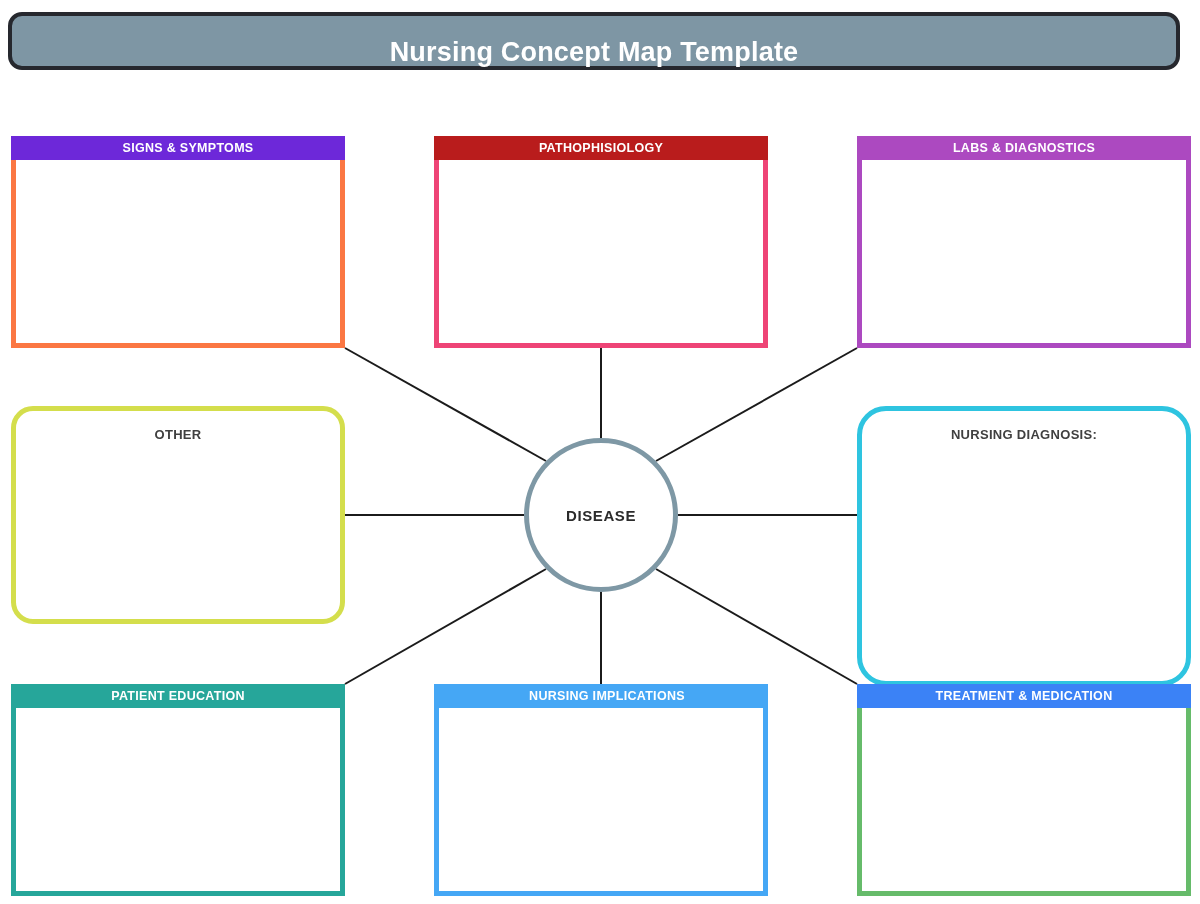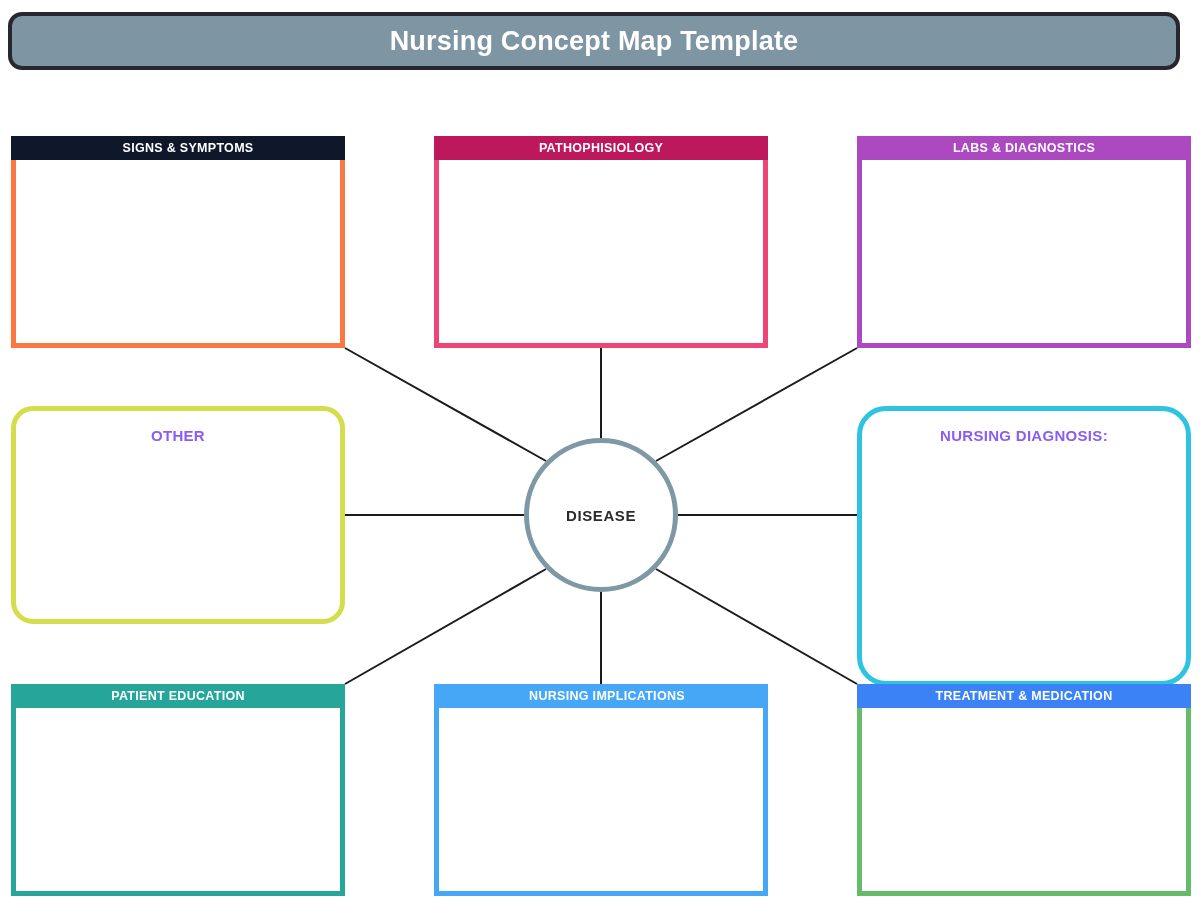--- a/index.html
+++ b/index.html
@@ -28,21 +28,21 @@
     position: absolute;
     left: 8px;
     top: 12px;
     width: 1172px;
     height: 58px;
     box-sizing: border-box;
     background: #7E96A4;
     border: 4px solid #26282E;
     border-radius: 14px;
     display: flex;
-    align-items: center;
+    align-items: flex-end;
     justify-content: center;
   }
   .title-text {
     color: #ffffff;
     font-size: 27px;
     font-weight: bold;
     letter-spacing: 0.2px;
     line-height: 1;
     white-space: nowrap;
   }
@@ -96,22 +96,22 @@
     background: #ffffff;
     border-style: solid;
     border-width: 5px;
     border-radius: 22px;
     display: flex;
     flex-direction: column;
     align-items: center;
   }
   .rbox-label {
     margin-top: 17px;
-    color: #8b5cf6;
-    font-size: 15px;
+    color: #404040;
+    font-size: 13px;
     font-weight: bold;
     letter-spacing: 0.3px;
     line-height: 1;
     white-space: nowrap;
   }
 
   
   .center-node {
     position: absolute;
     box-sizing: border-box;
@@ -146,25 +146,25 @@
       <line x1="857" y1="348" x2="656" y2="461" stroke="#1B1B1B"></line>
       <line x1="345" y1="515" x2="524" y2="515" stroke="#1B1B1B"></line>
       <line x1="857" y1="515" x2="678" y2="515" stroke="#1B1B1B"></line>
       <line x1="345" y1="684" x2="546" y2="569" stroke="#1B1B1B"></line>
       <line x1="601" y1="684" x2="601" y2="592" stroke="#1B1B1B"></line>
       <line x1="857" y1="684" x2="656" y2="569" stroke="#1B1B1B"></line>
     </svg>
 
   <div id="nodes-layer">
       <div class="hbox" style="left: 11px; top: 136px; width: 334px; height: 212px; border-color: rgb(251, 119, 67);">
-        <div class="hbox-header" style="background: #0f172a; padding-left: 20px;">SIGNS &amp; SYMPTOMS</div>
+        <div class="hbox-header" style="background: #6d28d9; padding-left: 20px;">SIGNS &amp; SYMPTOMS</div>
         <div class="hbox-body"></div>
       </div>
       <div class="hbox" style="left: 434px; top: 136px; width: 334px; height: 212px; border-color: rgb(238, 68, 118);">
-        <div class="hbox-header" style="background: #be185d;">PATHOPHISIOLOGY</div>
+        <div class="hbox-header" style="background: #b91c1c;">PATHOPHISIOLOGY</div>
         <div class="hbox-body"></div>
       </div>
       <div class="hbox" style="left: 857px; top: 136px; width: 334px; height: 212px; border-color: rgb(172, 73, 192);">
         <div class="hbox-header" style="background: rgb(172, 73, 192);">LABS &amp; DIAGNOSTICS</div>
         <div class="hbox-body"></div>
       </div>
       <div class="rbox" style="left: 11px; top: 406px; width: 334px; height: 218px; border-color: rgb(212, 222, 76);">
         <div class="rbox-label">OTHER</div>
         <div class="hbox-body"></div>
       </div>

